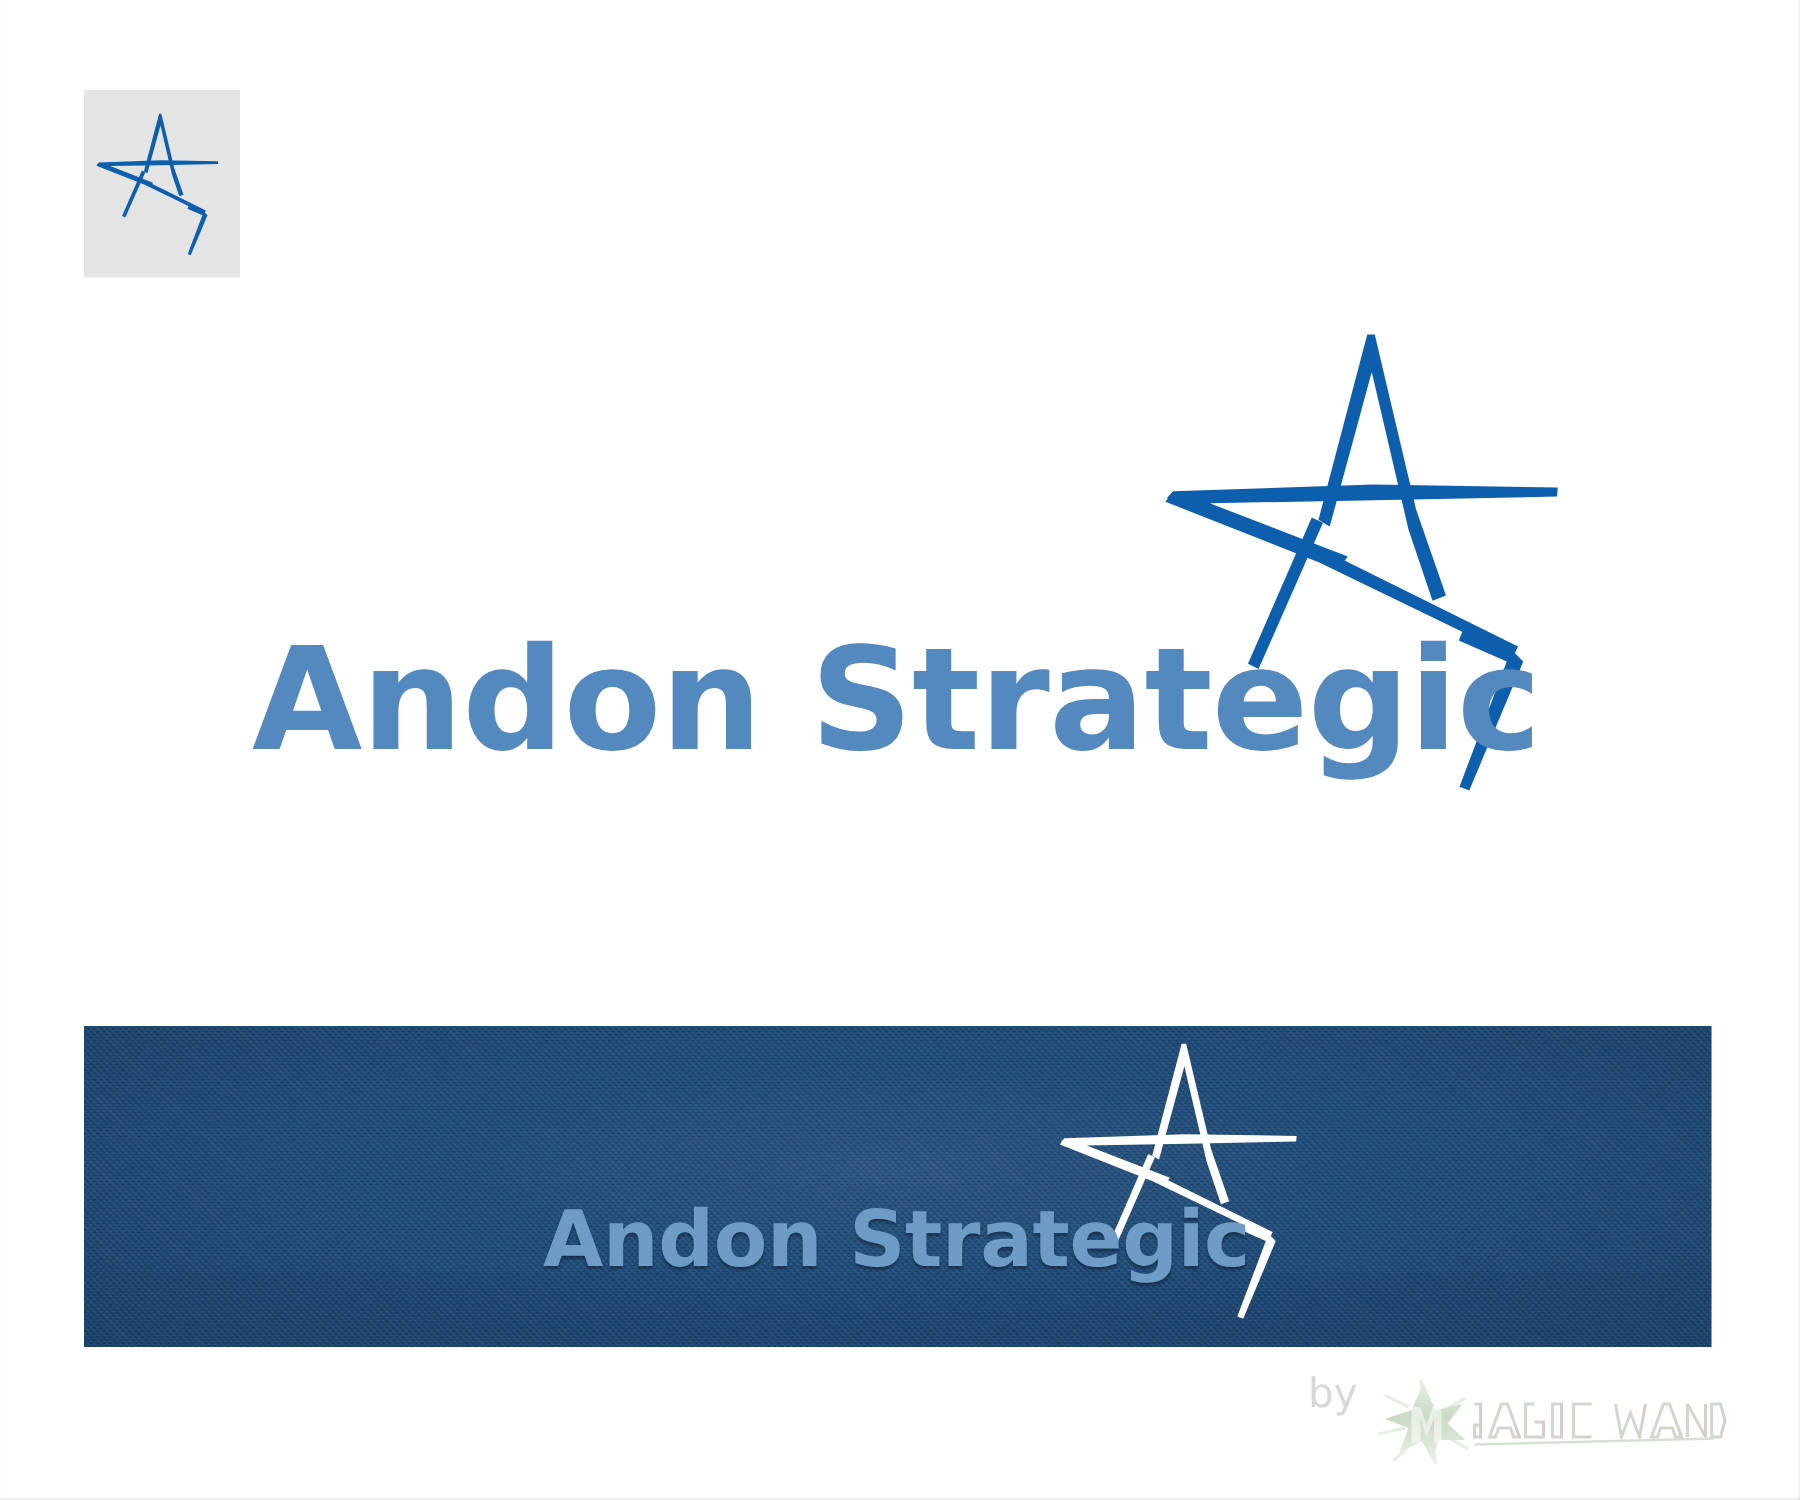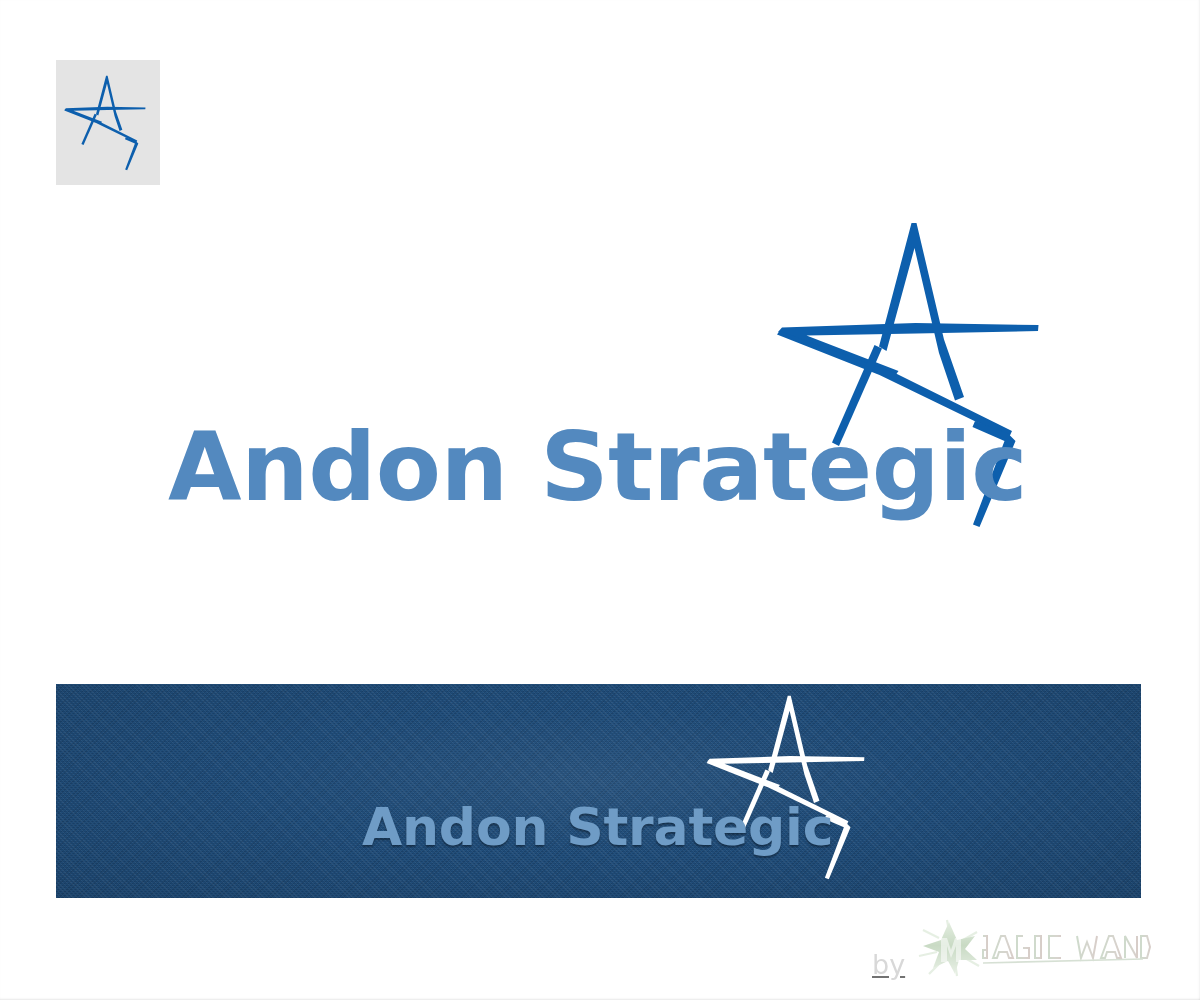--- a/index.html
+++ b/index.html
@@ -136,23 +136,22 @@
     text-shadow: 0 2px 2px rgba(0,0,0,0.35);
   }
 
   
   .credit {
     position: absolute;
     left: 872px;
     top: 916px;
     height: 62px;
     display: flex;
-    align-items: flex-end;
+    align-items: flex-start;
     opacity: 0.55;
-    text-decoration: underline;
   }
   .credit-by {
     font-size: 27px;
     color: #b9b9b9;
     margin-right: 12px;
     line-height: 1;
   }
   .credit-logo {
     position: relative;
     width: 230px;

